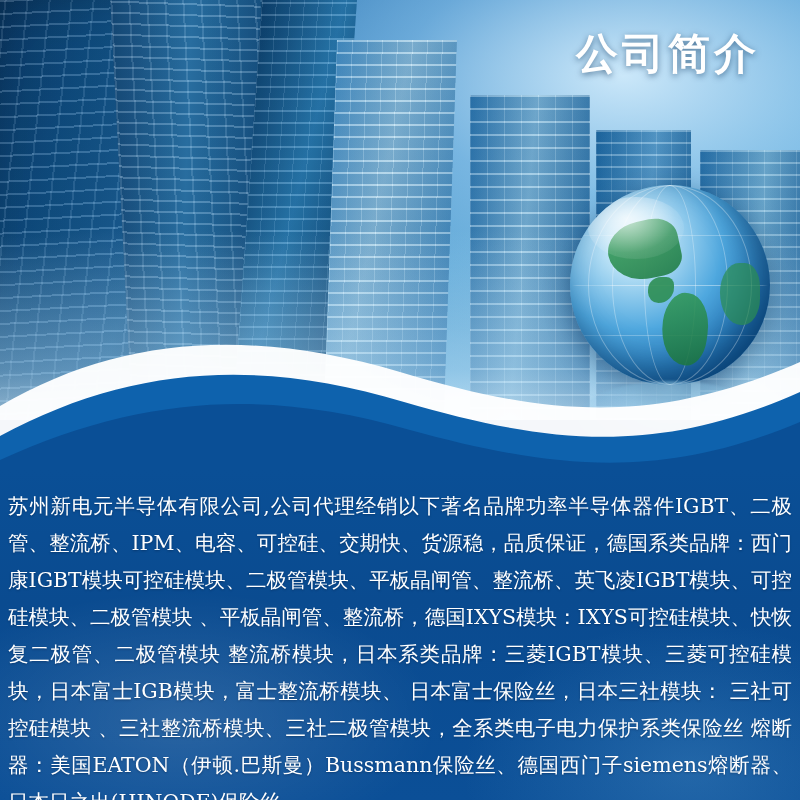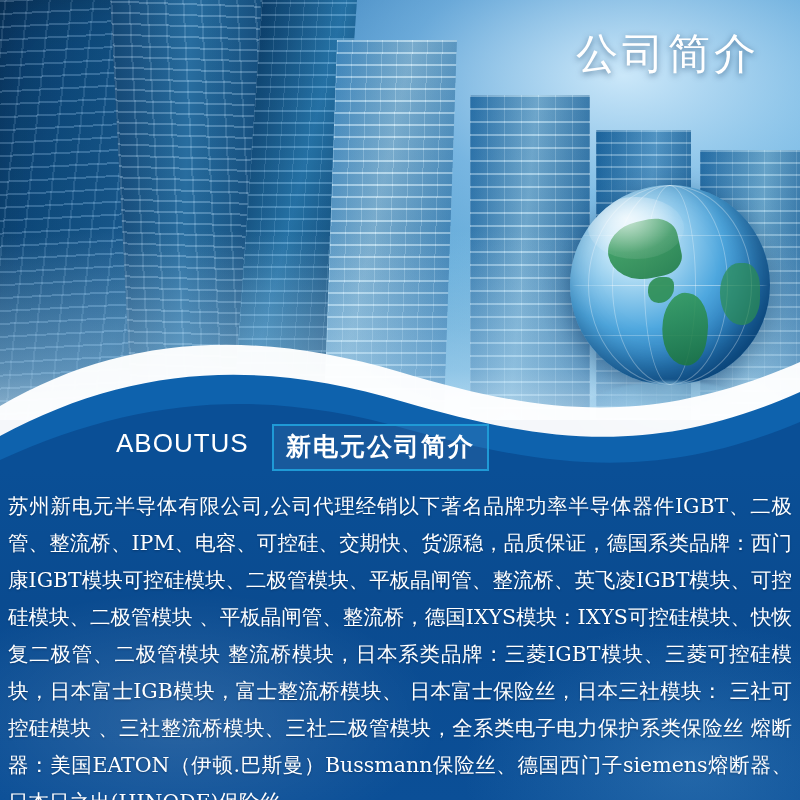--- a/index.html
+++ b/index.html
@@ -143,21 +143,21 @@
     position: absolute;
     left: 0; top: 230px; width: 800px; height: 200px;
     background: linear-gradient(180deg, rgba(255,255,255,0) 0%, rgba(180,220,245,0.45) 70%, rgba(210,235,250,0.75) 100%);
   }
 
   
   .header-title {
     position: absolute;
     right: 40px; top: 26px;
     font-size: 42px;
-    font-weight: normal;
+    font-weight: bold;
     color: #ffffff;
     letter-spacing: 4px;
     text-shadow: 0 2px 6px rgba(0,40,80,0.55);
     font-family: "DejaVu Sans", "Liberation Sans", sans-serif;
     text-align: right;
   }
 
   
   .globe-wrap {
     position: absolute;
@@ -354,24 +354,18 @@
     <path d="M0,96 C120,26 250,18 400,62 C540,104 650,118 800,52 L800,190 L0,190 Z" fill="#ffffff" opacity="0.96"></path>
     <path d="M0,126 C130,56 258,48 404,92 C548,134 656,146 800,82 L800,190 L0,190 Z" fill="#0e62ad"></path>
     <path d="M0,150 C140,86 266,78 410,120 C556,160 662,170 800,112 L800,190 L0,190 Z" fill="#0a4f96"></path>
   </svg>
 
   <div class="content">
     <div class="content-glow"></div>
     <div class="content-glow2"></div>
   </div>
 
-  <div class="about-bar">
-    <div class="about-us">ABOUTUS</div>
-    <div class="about-cn-box">
-      <span class="about-cn">新电元公司简介</span>
-    </div>
-  </div>
 
   <div class="body-text">
     <p>苏州新电元半导体有限公司,公司代理经销以下著名品牌功率半导体器件IGBT、二极管、整流桥、IPM、电容、可控硅、交期快、货源稳，品质保证，德国系类品牌：西门康IGBT模块可控硅模块、二极管模块、平板晶闸管、整流桥、英飞凌IGBT模块、可控硅模块、二极管模块 、平板晶闸管、整流桥，德国IXYS模块：IXYS可控硅模块、快恢复二极管、二极管模块 整流桥模块，日本系类品牌：三菱IGBT模块、三菱可控硅模块，日本富士IGB模块，富士整流桥模块、 日本富士保险丝，日本三社模块： 三社可控硅模块 、三社整流桥模块、三社二极管模块，全系类电子电力保护系类保险丝 熔断器：美国EATON（伊顿.巴斯曼）Bussmann保险丝、德国西门子siemens熔断器、日本日之出(HINODE)保险丝</p>
   </div>
 
 </div>
 
 </body></html>

